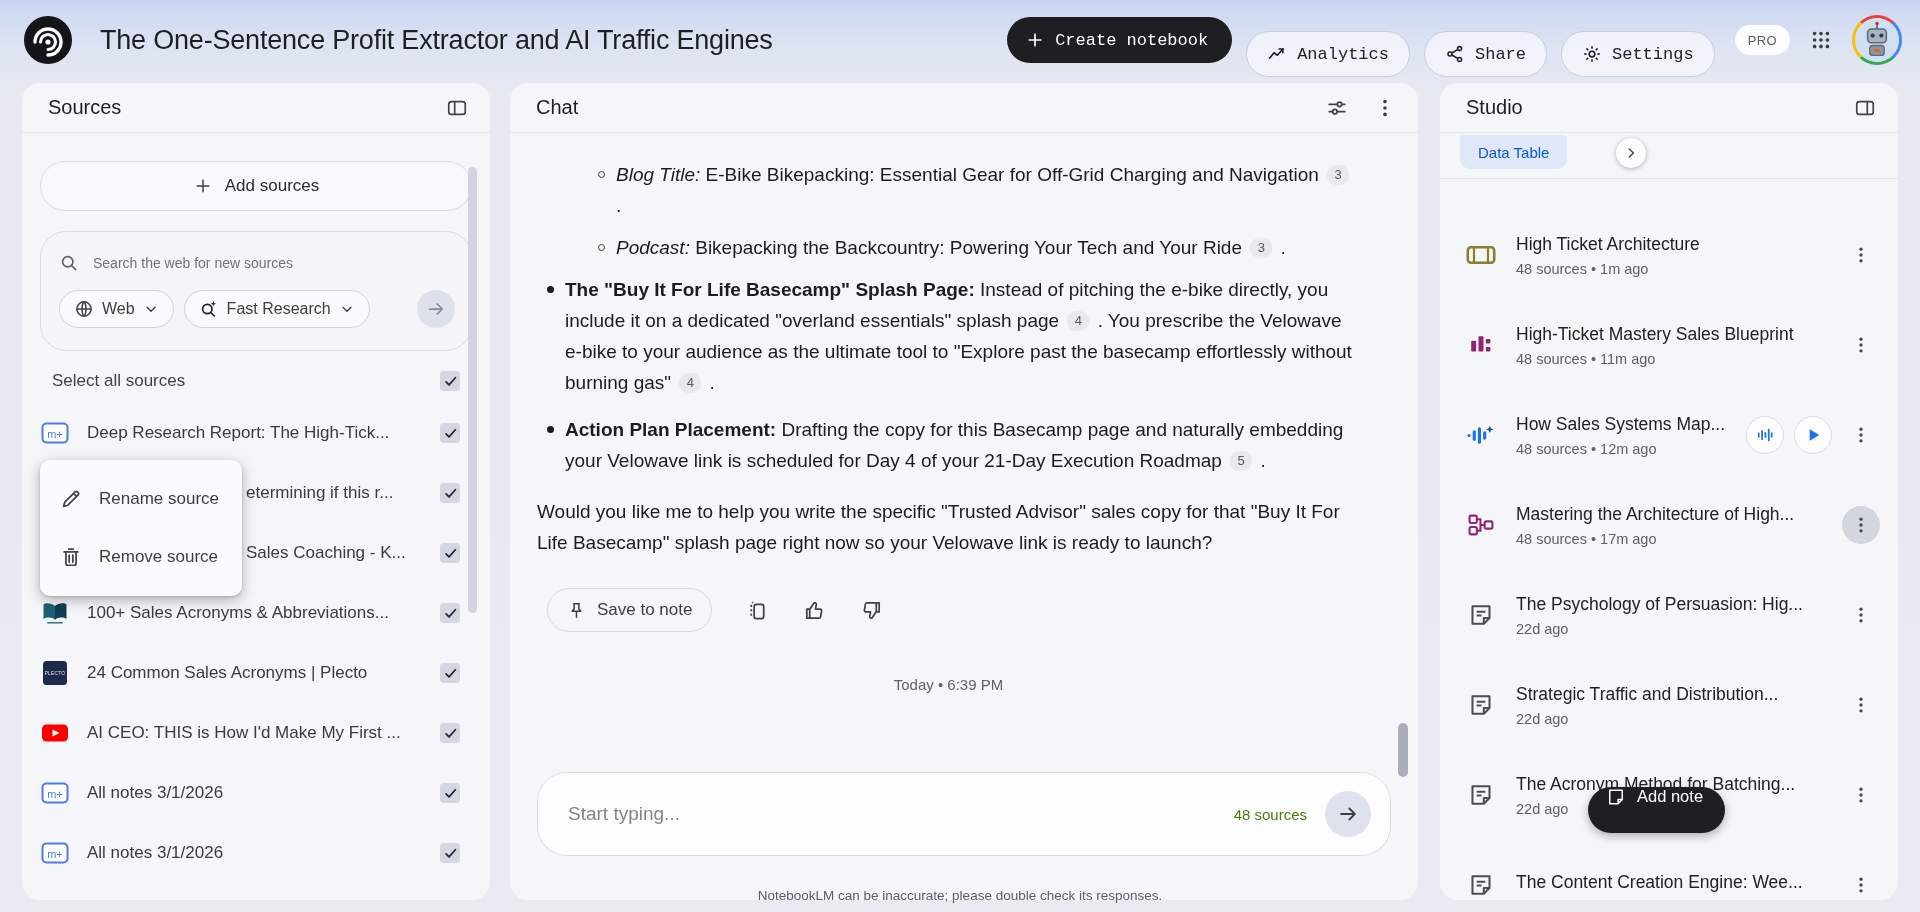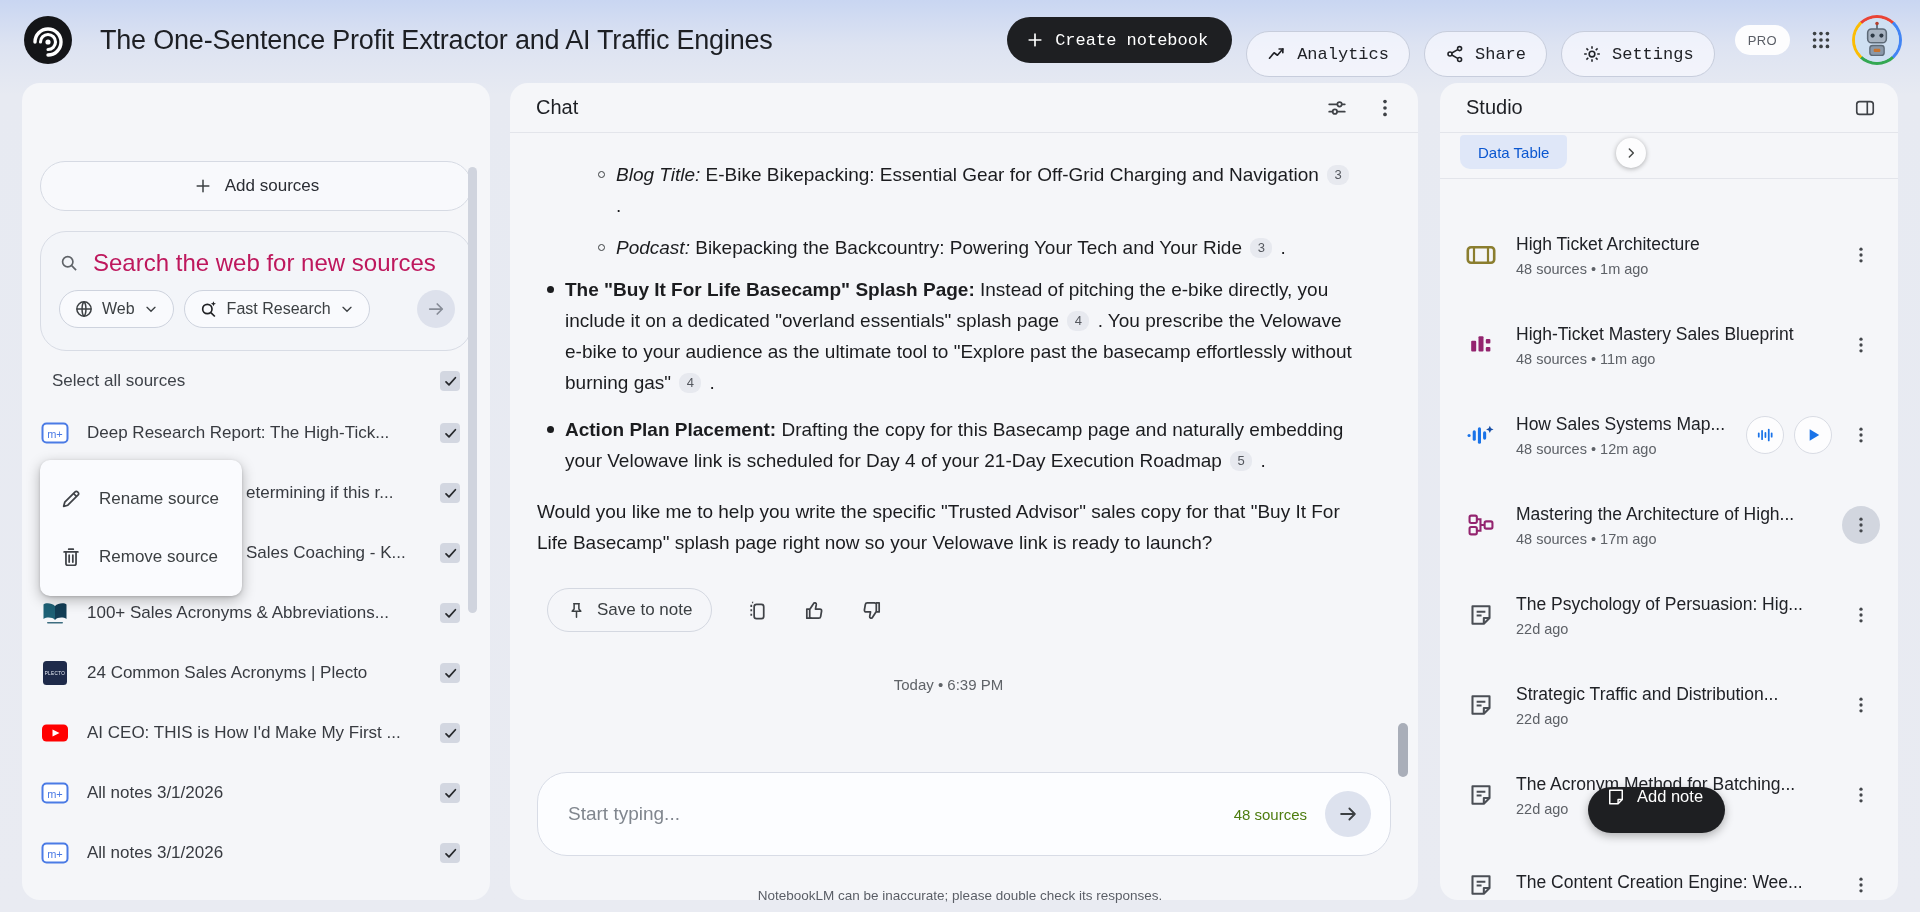--- a/index.html
+++ b/index.html
@@ -33,21 +33,21 @@
   #studio-panel  { left:1440px; width:458px; }
   .panel-head { height:50px; display:flex; align-items:center; justify-content:space-between; padding:0 22px 0 26px; border-bottom:1px solid #e3e5eb; }
   .panel-title { font-size:20px; color:#1d1f24; }
   .head-icons { display:flex; align-items:center; gap:26px; }
   .hd-ic { width:22px; height:22px; color:#3f4247; cursor:pointer; display:flex; }
   .hd-ic svg { width:100%; height:100%; }
   
   .add-sources-btn { position:absolute; left:18px; right:18px; top:78px; height:50px; border-radius:25px; border:1px solid #d6dae3; background:#f8f9fc; display:flex; align-items:center; justify-content:center; gap:12px; font-size:17px; color:#2a2d33; cursor:pointer; font-family:inherit; }
   .search-box { position:absolute; left:18px; right:18px; top:148px; height:120px; border-radius:26px; border:1px solid #d8dce5; background:#f3f5f9; padding:14px 16px 0 18px; }
   .search-row { display:flex; align-items:center; gap:14px; height:34px; color:#5f6368; }
-  .search-row .ph { font-size:24px; color:#be185d; }
+  .search-row .ph { font-size:14px; color:#737373; }
   .chip-row2 { display:flex; align-items:center; gap:10px; margin-top:10px; position:relative; }
   .f-chip { display:flex; align-items:center; gap:8px; height:38px; padding:0 14px; border:1px solid #ced3de; border-radius:19px; background:#f9fafd; font-size:16px; color:#3c4043; cursor:pointer; }
   .go-btn { position:absolute; right:0; top:0; width:38px; height:38px; border-radius:50%; background:#dde1ec; border:none; display:flex; align-items:center; justify-content:center; color:#878c97; cursor:pointer; }
   .go-btn svg { width:20px; height:20px; }
   .select-all { position:absolute; left:30px; right:30px; top:288px; display:flex; align-items:center; justify-content:space-between; font-size:17px; color:#3f434a; }
   #sources-list { position:absolute; top:320px; left:0; right:0; }
   .src-row { height:60px; display:flex; align-items:center; padding:0 30px 0 18px; position:relative; }
   .src-ic { width:30px; height:26px; flex:0 0 auto; margin-right:17px; display:flex; align-items:center; justify-content:center; }
   .src-ic svg { max-width:100%; max-height:100%; }
   .src-label { flex:1; font-size:17px; color:#383b41; white-space:nowrap; overflow:hidden; }
@@ -185,20 +185,29 @@
             <circle cx="24" cy="16" r="1.9" fill="#2e3a46"></circle>
             <rect x="13.5" y="25" width="13" height="9" rx="2.5" fill="#8a98a8" stroke="#5d6a77" stroke-width="1.2"></rect>
             <rect x="17" y="28" width="6" height="3" rx="1" fill="#c8742e"></rect>
           </svg>
       </div>
     </div>
   </div>
 </header>
 
 <section class="panel" id="sources-panel">
+  <div class="panel-head">
+    <span class="panel-title">Sources</span>
+    <span class="hd-ic">
+        <svg viewBox="0 0 24 24" fill="none" stroke="currentColor" stroke-width="1.8">
+          <rect x="3" y="5" width="18" height="14" rx="3"></rect>
+          <line x1="9.5" y1="5" x2="9.5" y2="19"></line>
+        </svg>
+      </span>
+  </div>
 
   <button class="add-sources-btn">
     <span class="ic">
         <svg viewBox="0 0 24 24" fill="none" stroke="#3c4043" stroke-width="1.8" stroke-linecap="round">
           <path d="M12 5v14M5 12h14"></path>
         </svg>
       </span>
     <span>Add sources</span>
   </button>
 

